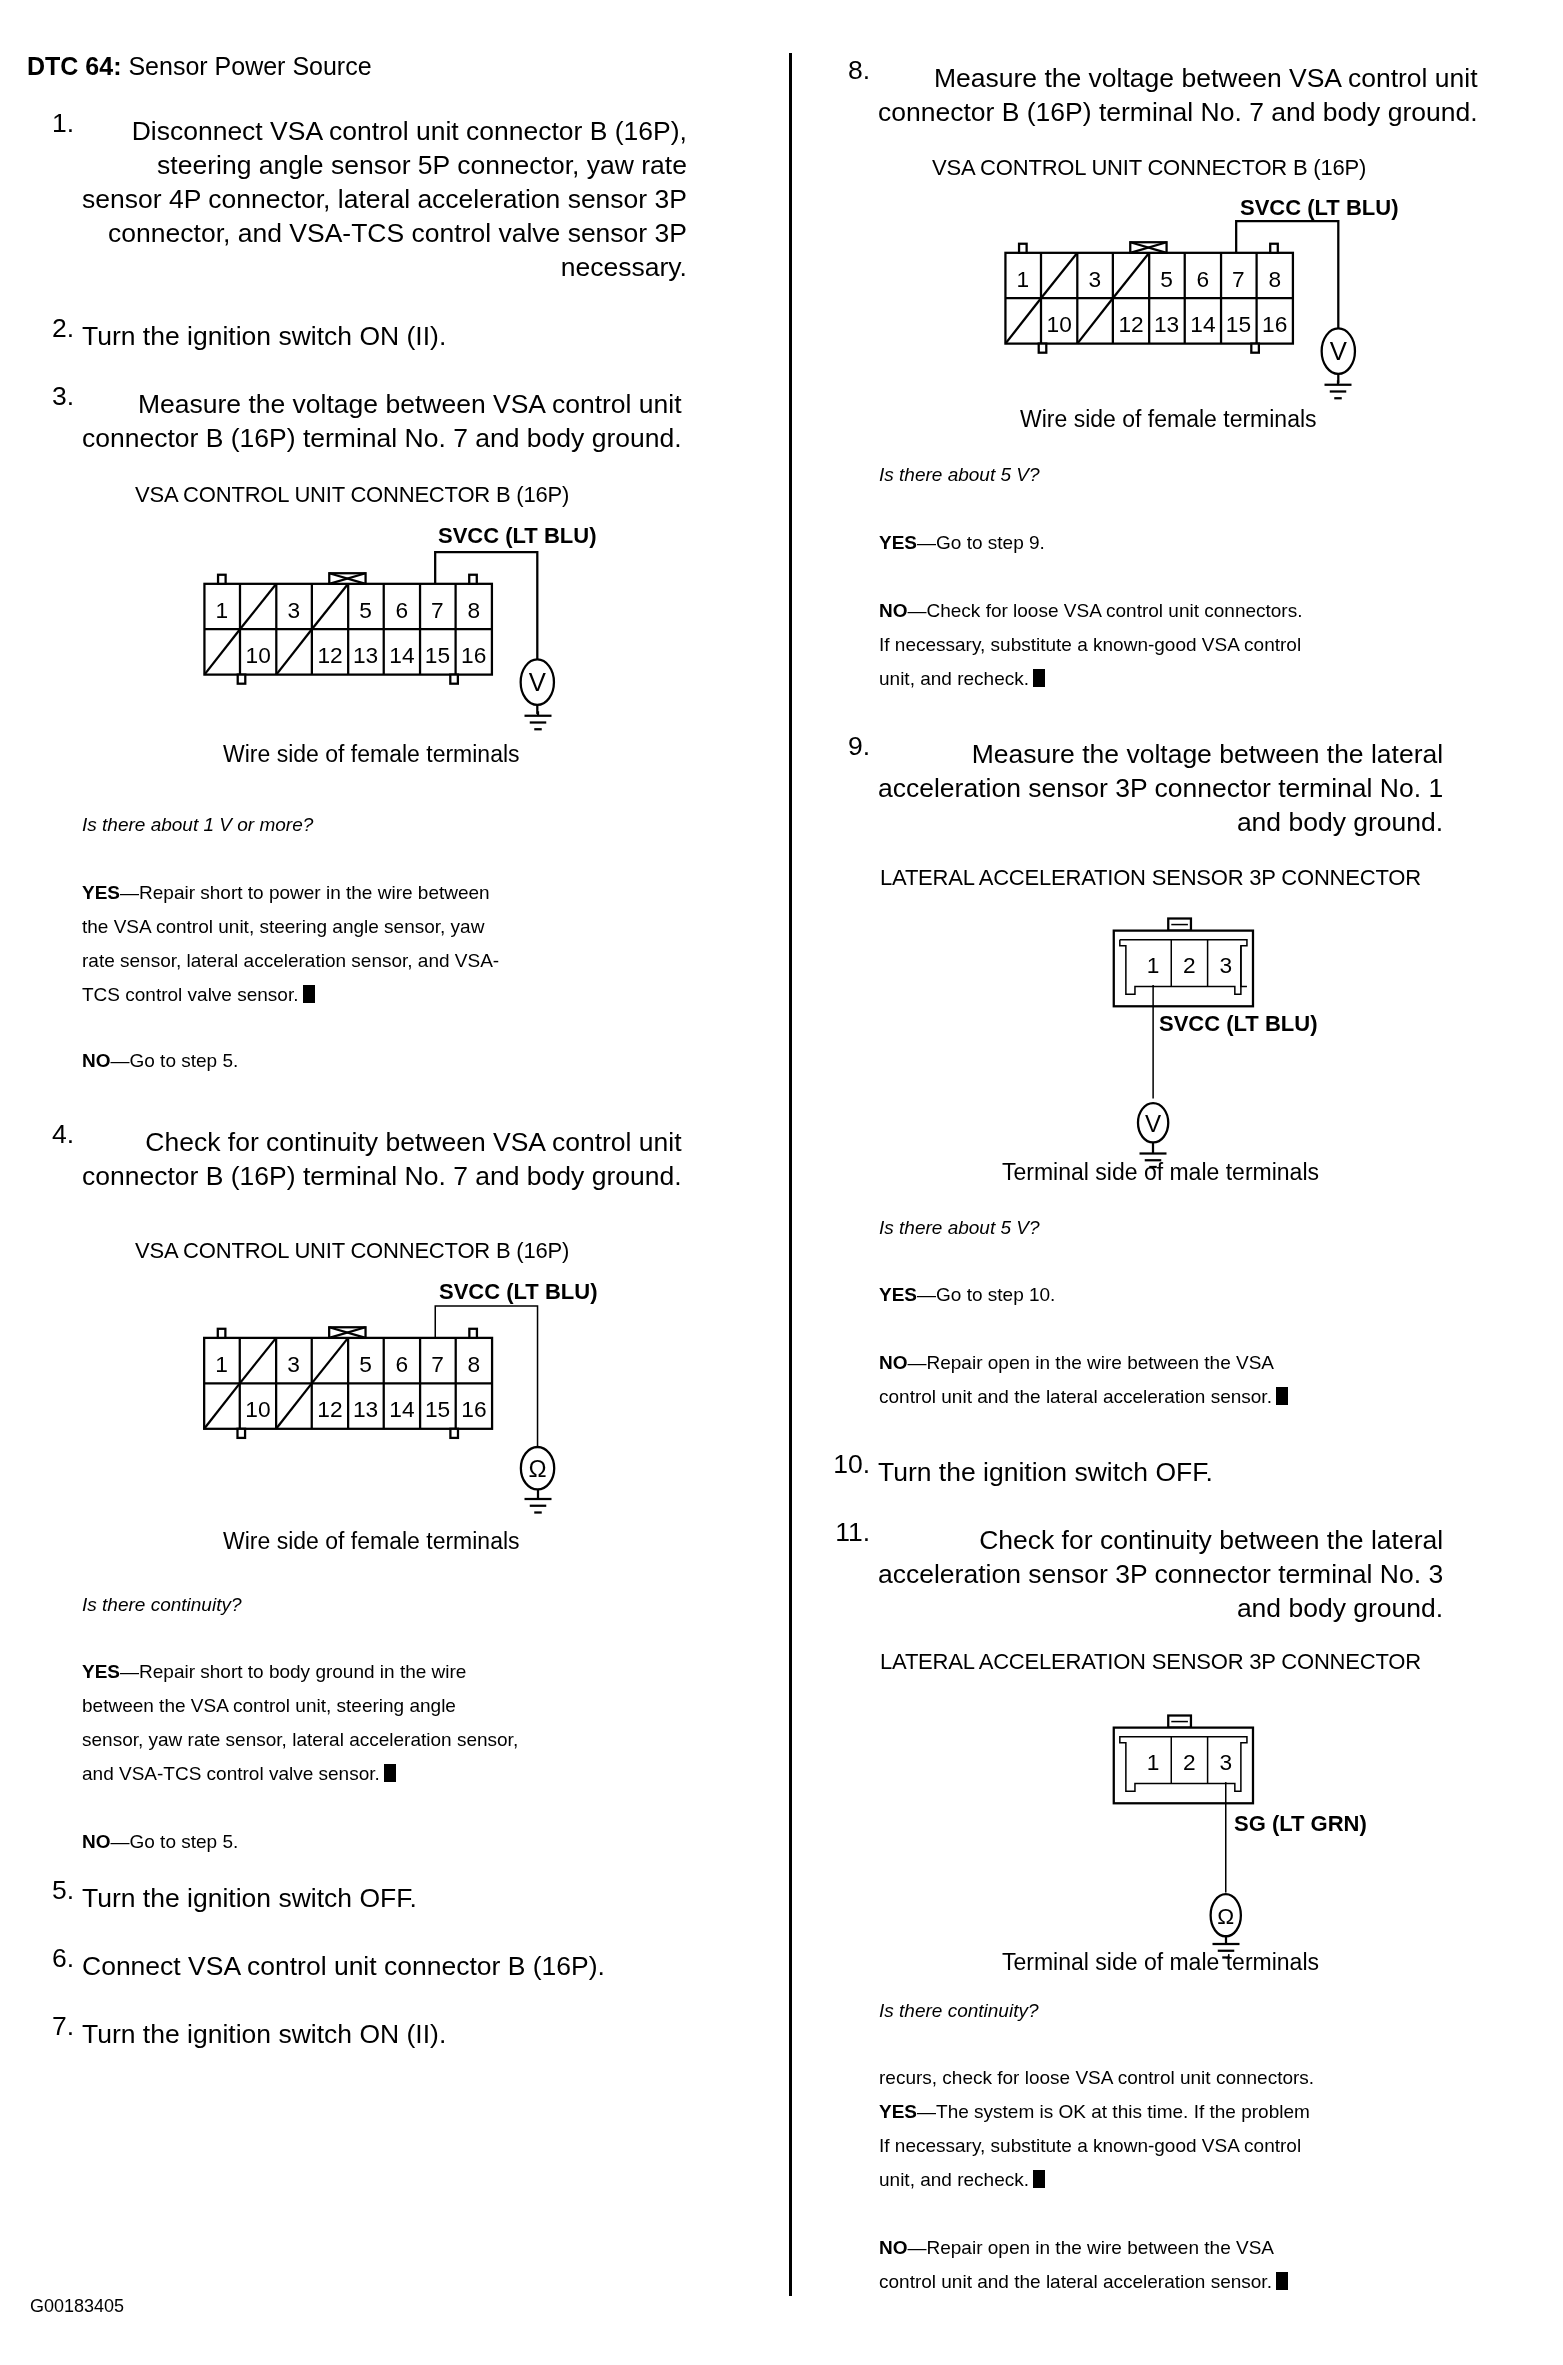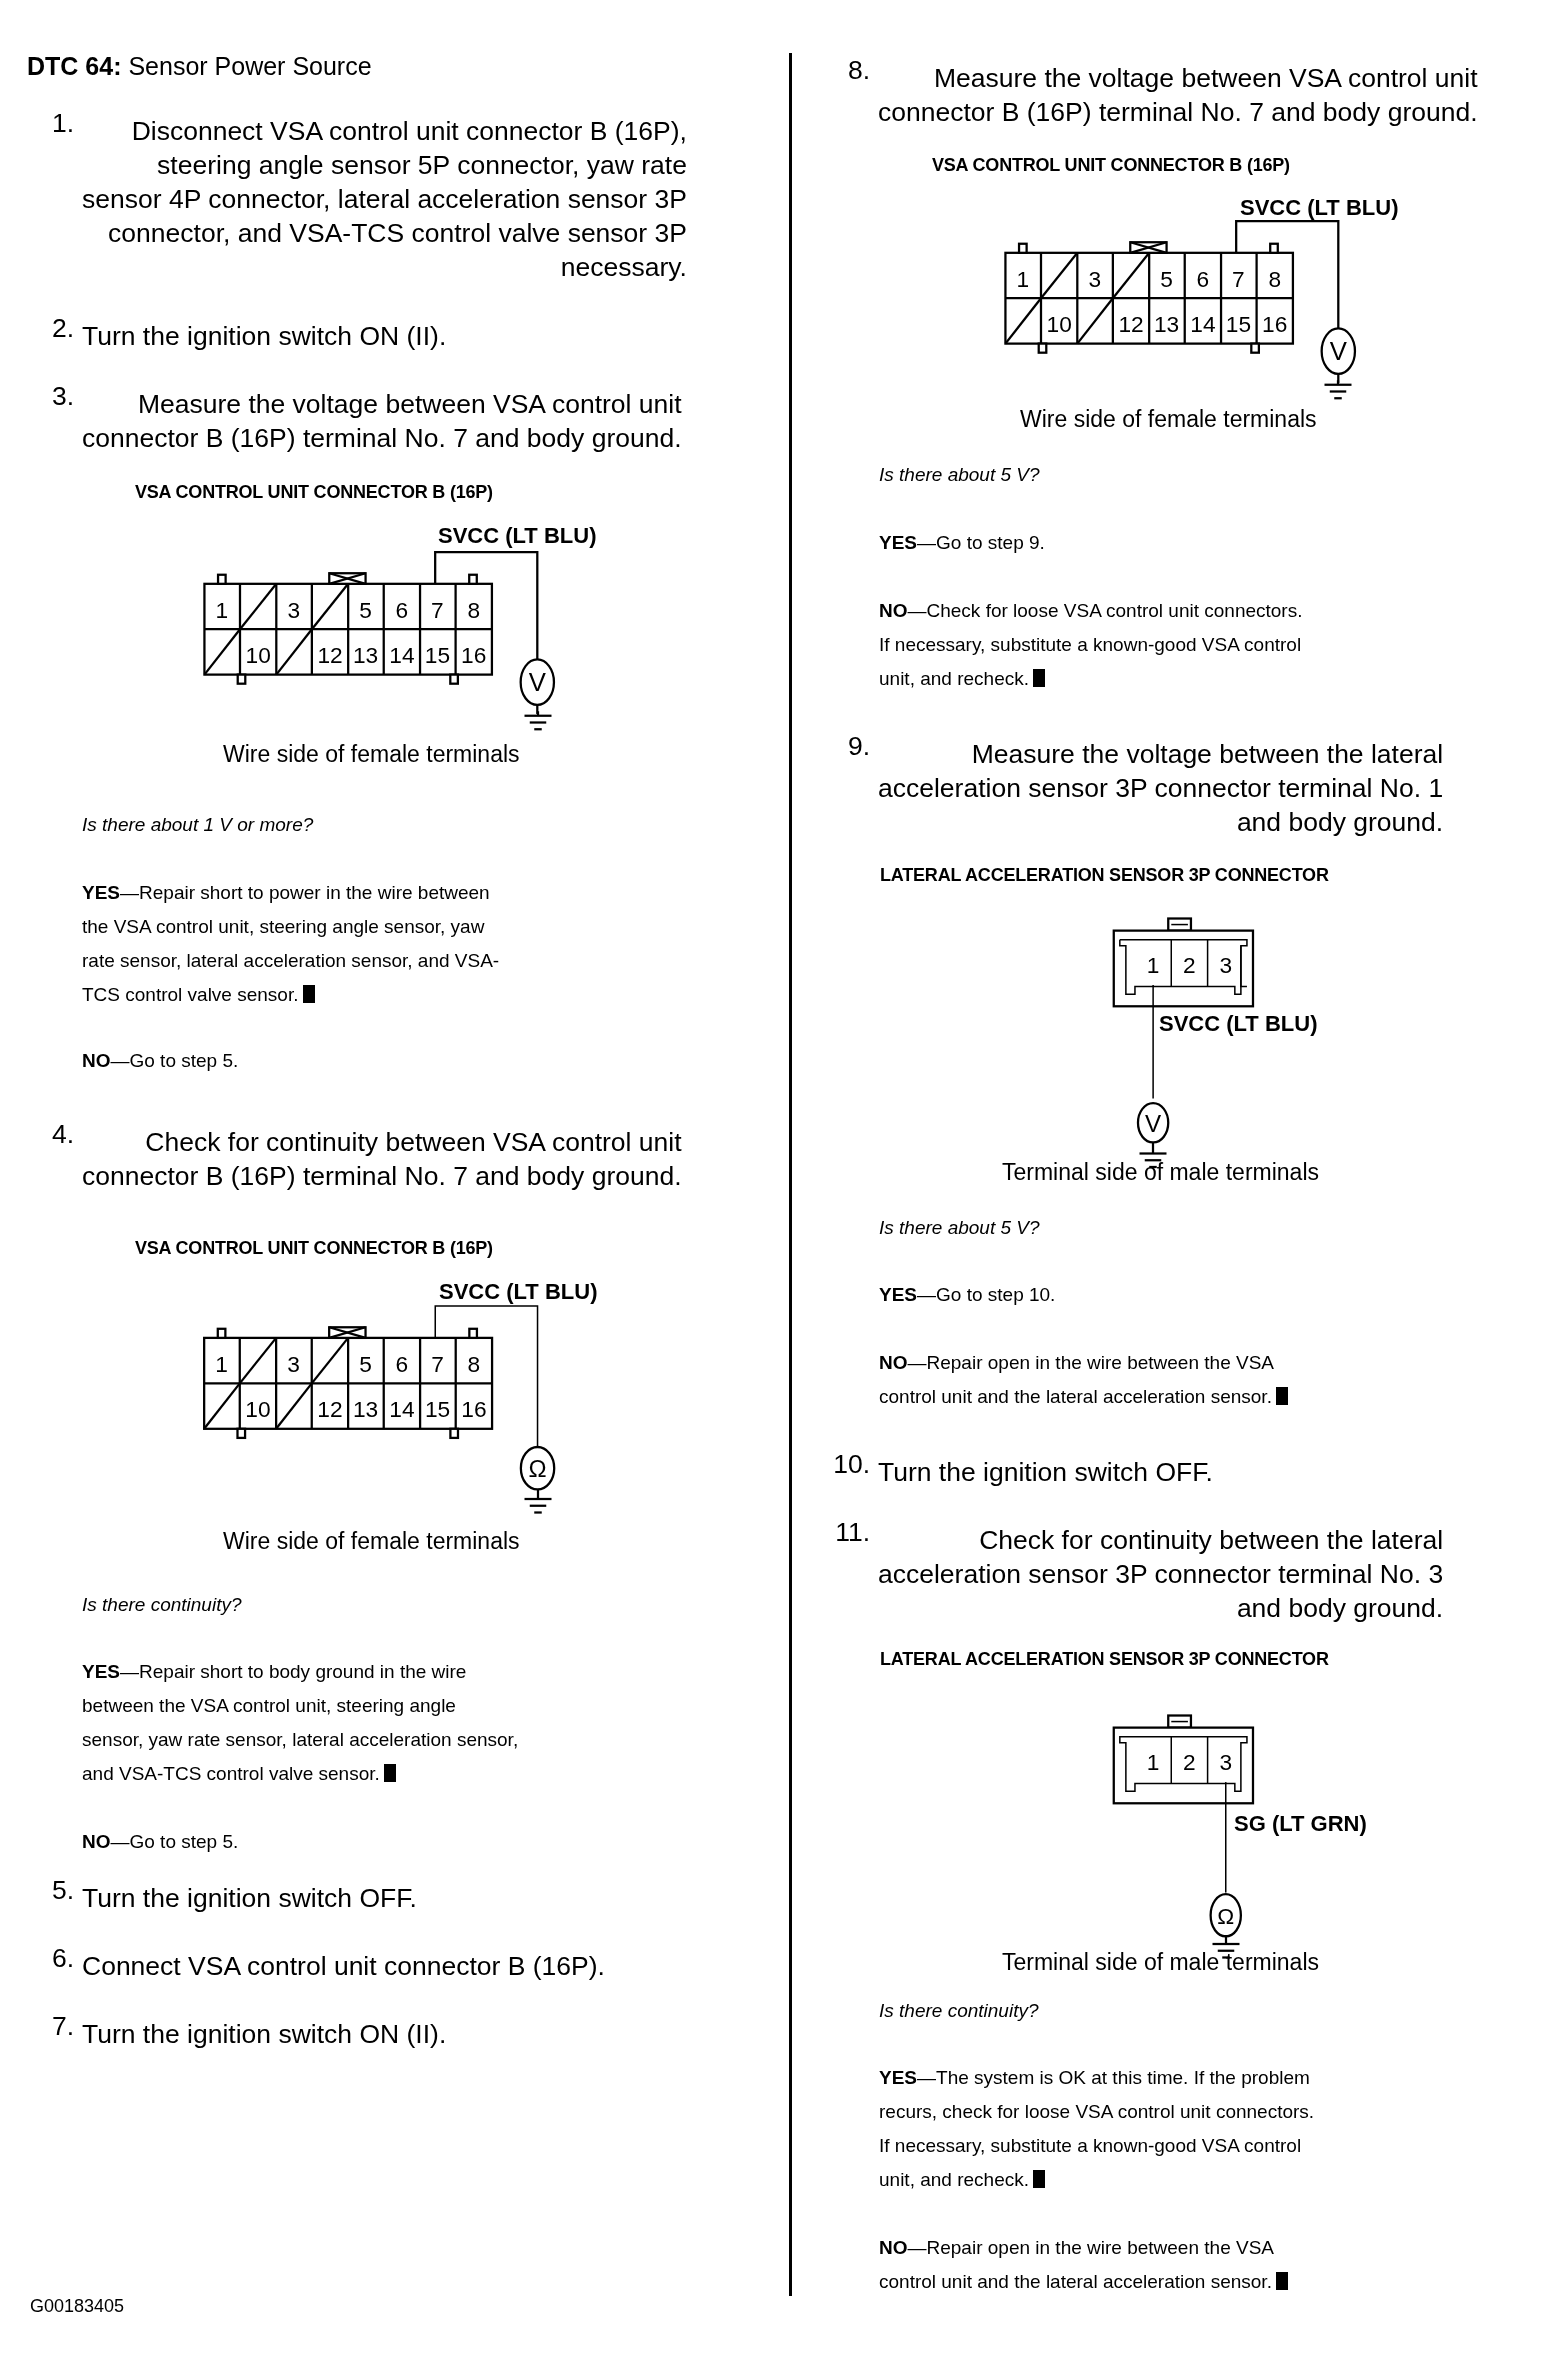--- a/index.html
+++ b/index.html
@@ -9,21 +9,21 @@
   .title { left: 27px; top: 52px; font-size: 25px; white-space: nowrap; }
   .title b { font-weight: bold; }
   .divider { left: 789px; top: 53px; width: 3px; height: 2243px; background: #000; }
   .step { position: absolute; font-size: 26.5px; line-height: 34px; }
   .step .num { position: absolute; left: 0; top: 0; width: 33px; text-align: right; }
   .step .txt { position: absolute; left: 41px; top: 8px; text-align: right; }
   .para { position: absolute; font-size: 19px; line-height: 34px; }
   .para b { font-weight: bold; }
   .q { font-style: italic; }
   .endmark { display: inline-block; width: 12px; height: 18px; background: #000; margin-left: 4.5px; vertical-align: -1.5px; }
-  .fig-title { position: absolute; font-size: 18px; font-weight: bold; white-space: nowrap; letter-spacing: -0.2px; }
+  .fig-title { position: absolute; font-size: 22px; font-weight: normal; white-space: nowrap; letter-spacing: -0.2px; }
   .caption { position: absolute; font-size: 23px; white-space: nowrap; }
   .wire-label { position: absolute; font-size: 22px; font-weight: bold; white-space: nowrap; }
   svg text { font-family: "Liberation Sans", sans-serif; }
   .code { left: 30px; top: 2296px; font-size: 18px; }
 </style>
 </head>
 <body>
 
 <div class="abs title">
   <b>DTC 64:</b>
@@ -380,22 +380,22 @@
       <line x1="24" y1="0" x2="24" y2="12"></line>
       <line x1="6" y1="12" x2="42" y2="12"></line>
       <line x1="13" y1="21" x2="35" y2="21"></line>
       <line x1="19" y1="30" x2="29" y2="30"></line>
     </g>
 </svg>
 <div class="caption" style="left:1002px; top:1949px;">Terminal side of male terminals</div>
 
 <div class="para q" style="left:879px; top:1994px;">Is there continuity?</div>
 <div class="para" style="left:879px; top:2061px; width:674px;">
+  <div>recurs, check for loose VSA control unit connectors.</div>
   <div><b>YES</b><span>—</span><span>The system is OK at this time. If the problem</span></div>
-  <div>recurs, check for loose VSA control unit connectors.</div>
   <div>If necessary, substitute a known-good VSA control</div>
   <div><span>unit, and recheck.</span><span class="endmark"></span></div>
 </div>
 <div class="para" style="left:879px; top:2231px; width:674px;">
   <div><b>NO</b><span>—</span><span>Repair open in the wire between the VSA</span></div>
   <div><span>control unit and the lateral acceleration sensor.</span><span class="endmark"></span></div>
 </div>
 
 <div class="abs code">G00183405</div>
 

